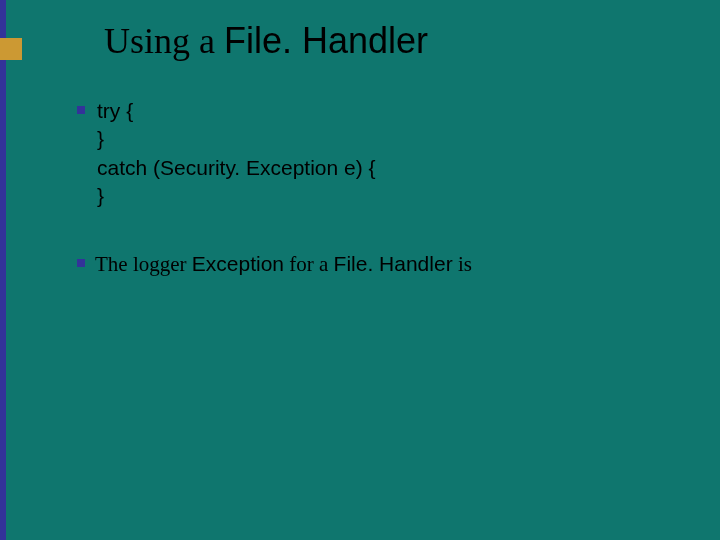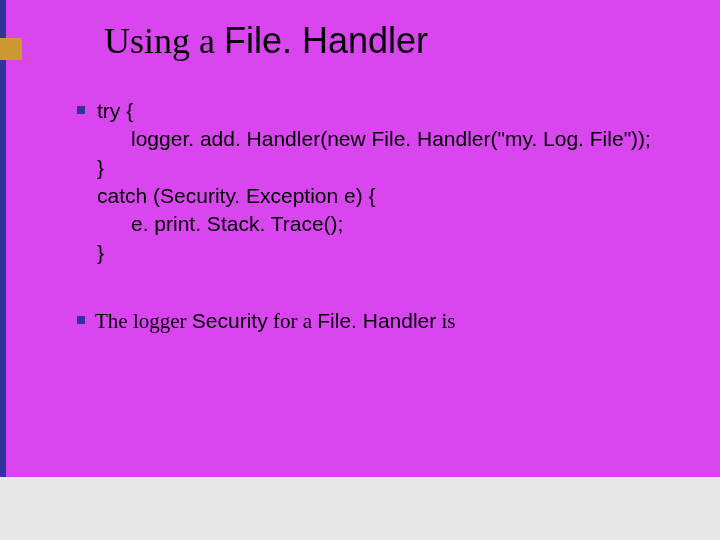--- a/index.html
+++ b/index.html
@@ -6,22 +6,22 @@
     margin: 0;
     padding: 0;
     width: 720px;
     height: 540px;
     background: #e8e8e8;
     font-family: "Times New Roman", Times, serif;
   }
   .slide {
     position: relative;
     width: 720px;
-    height: 477px;
-    background: #d946ef;
+    height: 540px;
+    background: #0f766e;
     overflow: hidden;
   }
   .accent-bar {
     position: absolute;
     top: 0;
     left: 0;
     width: 6px;
     height: 540px;
     background: #333399;
   }
@@ -90,29 +90,27 @@
   <div class="title">
     <span>Using a </span><span class="sans">File. Handler</span>
   </div>
 
   <div class="body">
 
     <div class="bullet-row">
       <div class="bullet-square"></div>
       <div class="code-block">
         <div class="code-line">try {</div>
-        <div class="code-line indent1">logger. add. Handler(new File. Handler("my. Log. File"));</div>
         <div class="code-line">}</div>
         <div class="code-line">catch (Security. Exception e) {</div>
-        <div class="code-line indent1">e. print. Stack. Trace();</div>
         <div class="code-line">}</div>
       </div>
     </div>
 
     <div class="bullet-row second-bullet">
       <div class="bullet-square"></div>
       <div class="mixed">
-        <span>The logger </span><span class="sans">Security</span><span> for a </span><span class="sans">File. Handler</span><span> is </span><br>
+        <span>The logger </span><span class="sans">Exception</span><span> for a </span><span class="sans">File. Handler</span><span> is </span><br>
       </div>
     </div>
 
   </div>
 </div>
 
 </body></html>

